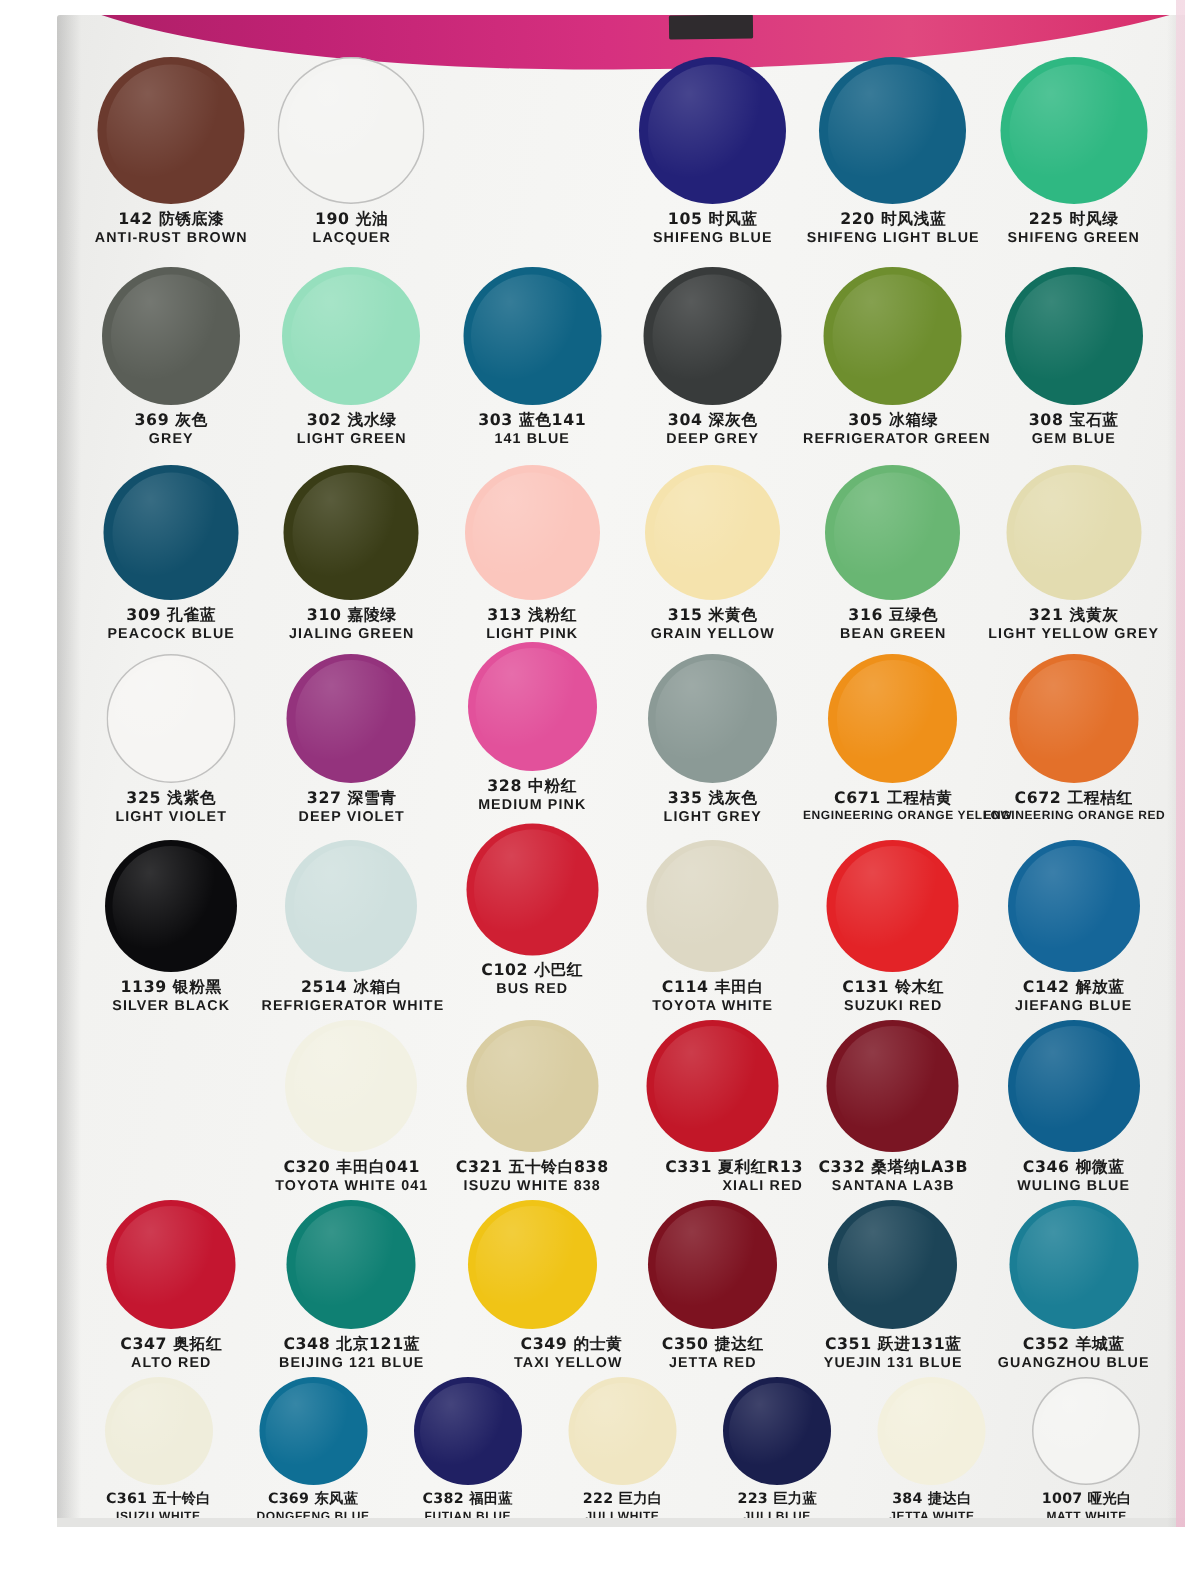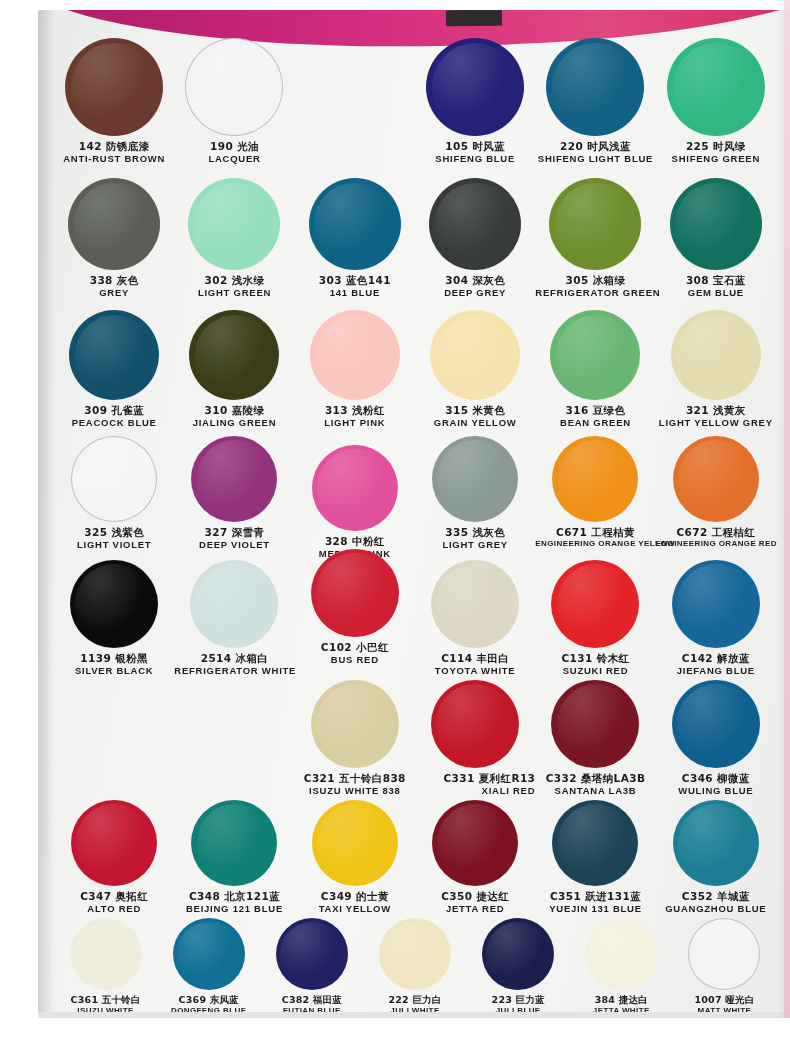--- a/index.html
+++ b/index.html
@@ -159,21 +159,21 @@
         <div class="cell" style="left: 617.667px; top: 28px; width: 120.333px;">
           <div class="dot glossy" title="225" style="width: 98px; height: 98px; background: rgb(47, 184, 130);"></div>
           <div class="labels">
             <div class="cn">225 时风绿</div>
             <div class="en">SHIFENG GREEN</div>
           </div>
         </div>
         <div class="cell" style="left: 16px; top: 168px; width: 120.333px;">
           <div class="dot glossy" title="301" style="width: 92px; height: 92px; background: rgb(90, 94, 87);"></div>
           <div class="labels">
-            <div class="cn">338 灰色</div>
+            <div class="cn">369 灰色</div>
             <div class="en">GREY</div>
           </div>
         </div>
         <div class="cell" style="left: 136.333px; top: 168px; width: 120.333px;">
           <div class="dot glossy" title="302" style="width: 92px; height: 92px; background: rgb(150, 223, 189);"></div>
           <div class="labels">
             <div class="cn">302 浅水绿</div>
             <div class="en">LIGHT GREEN</div>
           </div>
         </div>
@@ -254,21 +254,21 @@
             <div class="en">LIGHT VIOLET</div>
           </div>
         </div>
         <div class="cell" style="left: 136.333px; top: 426px; width: 120.333px;">
           <div class="dot glossy" title="327" style="width: 86px; height: 86px; background: rgb(148, 51, 125);"></div>
           <div class="labels">
             <div class="cn">327 深雪青</div>
             <div class="en">DEEP VIOLET</div>
           </div>
         </div>
-        <div class="cell" style="left: 256.667px; top: 435px; width: 120.333px;">
+        <div class="cell" style="left: 256.667px; top: 418px; width: 120.333px;">
           <div class="dot glossy" title="328" style="width: 86px; height: 86px; background: rgb(226, 81, 155);"></div>
           <div class="labels">
             <div class="cn">328 中粉红</div>
             <div class="en">MEDIUM PINK</div>
           </div>
         </div>
         <div class="cell" style="left: 377px; top: 426px; width: 120.333px;">
           <div class="dot glossy" title="335" style="width: 86px; height: 86px; background: rgb(139, 154, 150);"></div>
           <div class="labels">
             <div class="cn">335 浅灰色</div>
@@ -324,20 +324,27 @@
             <div class="en">SUZUKI RED</div>
           </div>
         </div>
         <div class="cell" style="left: 617.667px; top: 550px; width: 120.333px;">
           <div class="dot glossy" title="C142" style="width: 88px; height: 88px; background: rgb(21, 102, 153);"></div>
           <div class="labels">
             <div class="cn">C142 解放蓝</div>
             <div class="en">JIEFANG BLUE</div>
           </div>
         </div>
+        <div class="cell" style="left: 136.333px; top: 670px; width: 120.333px;">
+          <div class="dot glossy" title="C320" style="width: 88px; height: 88px; background: rgb(242, 241, 227);"></div>
+          <div class="labels">
+            <div class="cn">C320 丰田白041</div>
+            <div class="en">TOYOTA WHITE 041</div>
+          </div>
+        </div>
         <div class="cell" style="left: 256.667px; top: 670px; width: 120.333px;">
           <div class="dot glossy" title="C321" style="width: 88px; height: 88px; background: rgb(217, 205, 162);"></div>
           <div class="labels">
             <div class="cn">C321 五十铃白838</div>
             <div class="en">ISUZU WHITE 838</div>
           </div>
         </div>
         <div class="cell" style="left: 377px; top: 670px; width: 120.333px; text-align: right;">
           <div class="dot glossy" title="C331" style="width: 88px; height: 88px; background: rgb(194, 23, 40);"></div>
           <div class="labels">
@@ -366,21 +373,21 @@
             <div class="en">ALTO RED</div>
           </div>
         </div>
         <div class="cell" style="left: 136.333px; top: 790px; width: 120.333px;">
           <div class="dot glossy" title="C348" style="width: 86px; height: 86px; background: rgb(15, 128, 115);"></div>
           <div class="labels">
             <div class="cn">C348 北京121蓝</div>
             <div class="en">BEIJING 121 BLUE</div>
           </div>
         </div>
-        <div class="cell" style="left: 256.667px; top: 790px; width: 120.333px;">
+        <div class="cell" style="left: 256.667px; top: 790px; width: 120.333px; text-align: right;">
           <div class="dot glossy" title="C349" style="width: 86px; height: 86px; background: rgb(240, 196, 22);"></div>
           <div class="labels">
             <div class="cn">C349 的士黄</div>
             <div class="en">TAXI YELLOW</div>
           </div>
         </div>
         <div class="cell" style="left: 377px; top: 790px; width: 120.333px;">
           <div class="dot glossy" title="C350" style="width: 86px; height: 86px; background: rgb(125, 18, 32);"></div>
           <div class="labels">
             <div class="cn">C350 捷达红</div>

